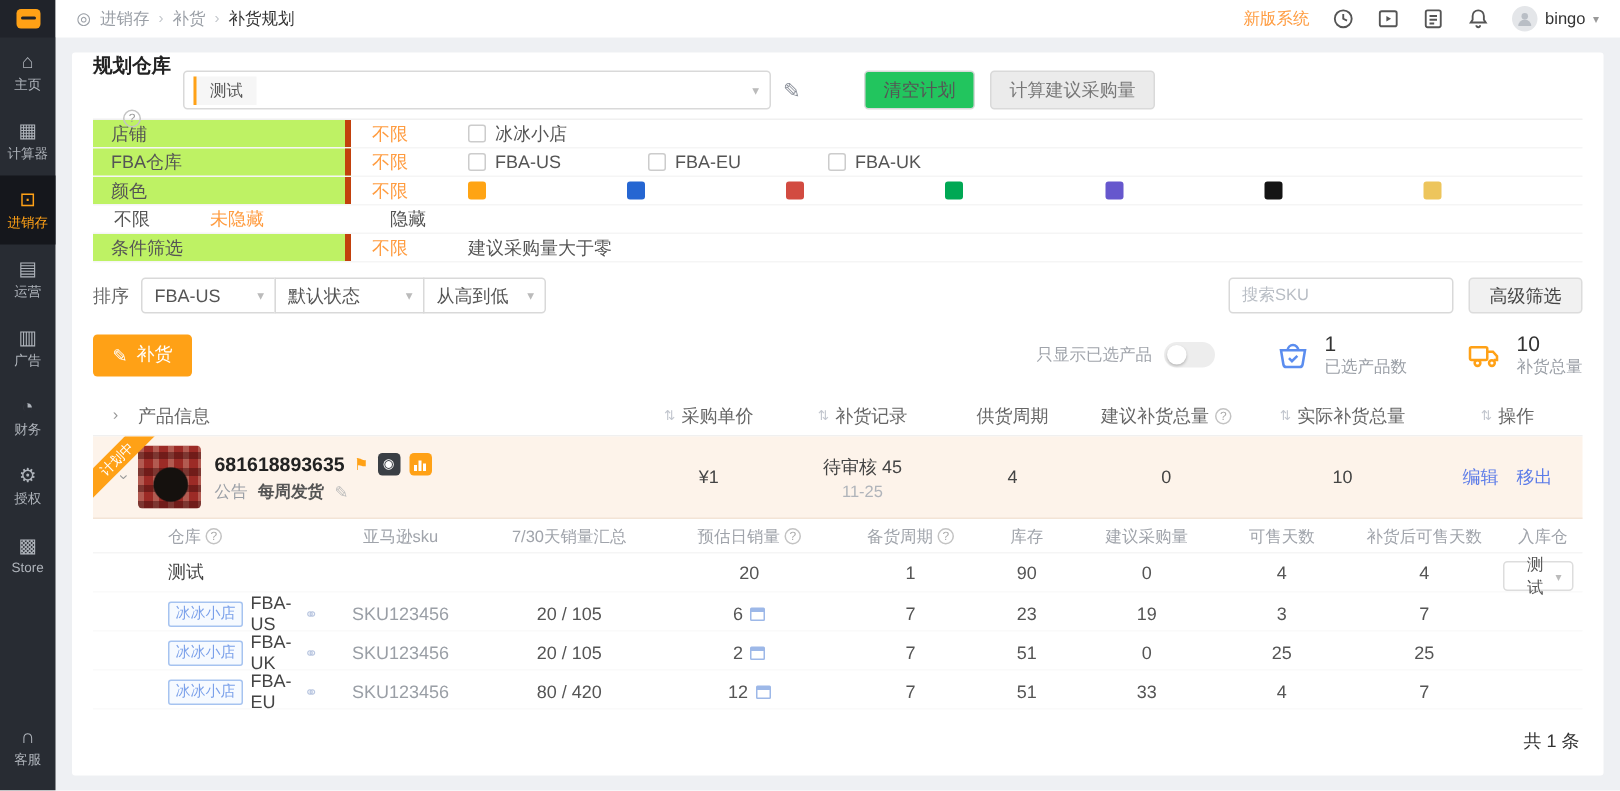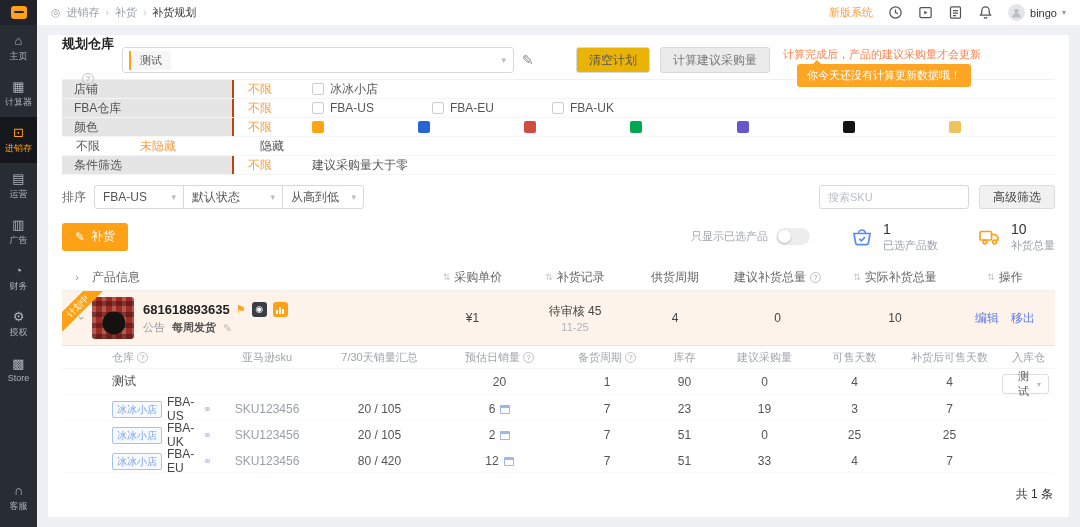--- a/index.html
+++ b/index.html
@@ -45,30 +45,30 @@
   .qmark { display:inline-block; width:12px; height:12px; border:1px solid #c3c3c3; border-radius:50%; font-size:8px; line-height:10px; text-align:center; color:#999; font-weight:normal; }
   .qmark::before { content:"?"; }
   .imark { display:inline-block; width:11px; height:11px; border:1px solid #c3c3c3; border-radius:50%; font-size:8px; line-height:9px; text-align:center; color:#aaa; font-weight:normal; }
   .imark::before { content:"?"; }
   .planner-select { width:392px; height:26px; border:1px solid #d9d9d9; border-radius:3px; display:flex; align-items:center; padding:0 22px 0 6px; position:relative; cursor:pointer; background:#fff; }
   .tag-test { background:#f6f6f6; border-left:2px solid #ffa116; padding:2px 9px; font-size:11px; color:#555; }
   .sel-caret { position:absolute; right:7px; color:#bbb; font-size:9px; }
   .sel-caret::before { content:"▾"; }
   .edit-ic { color:#8a8f99; font-size:14px; cursor:pointer; }
   .planner-btns { margin-left:auto; display:flex; gap:10px; }
-  .btn { height:26px; padding:0 12px; border:1px solid #d9d9d9; border-radius:3px; background:#eab308; font-size:12px; color:#555; display:inline-flex; align-items:center; cursor:pointer; white-space:nowrap; }
+  .btn { height:26px; padding:0 12px; border:1px solid #d9d9d9; border-radius:3px; background:#22c55e; font-size:12px; color:#555; display:inline-flex; align-items:center; cursor:pointer; white-space:nowrap; }
   .btn.gray { background:#ebebeb; color:#777; }
   .warn-wrap { position:absolute; right:0; top:2px; width:272px; font-size:11px; line-height:1.3; }
   .warn-line { color:#ff7e45; }
   .bubble { display:inline-block; background:#ffa524; color:#fff; padding:4px 10px; border-radius:3px; margin:3px 0 0 14px; position:relative; }
   .bubble::before { content:""; position:absolute; top:-4px; left:16px; border-left:4px solid transparent; border-right:4px solid transparent; border-bottom:4px solid #ffa524; }
   
   .filters { border-top:1px solid #f0f0f0; margin-top:4px; flex-shrink:0; }
   .f-row { display:flex; border-bottom:1px solid #f5f5f5; height:19px; align-items:center; }
-  .f-label { width:172px; background:#e5e5e5; align-self:stretch; display:flex; align-items:center; padding-left:12px; color:#555; border-right:2px solid #c2410c; flex-shrink:0; }
+  .f-label { width:172px; background:#bef264; align-self:stretch; display:flex; align-items:center; padding-left:12px; color:#555; border-right:4px solid #c2410c; flex-shrink:0; }
   .f-any { width:78px; padding-left:14px; color:#ff9c40; cursor:pointer; flex-shrink:0; }
   .f-any.inactive { color:#555; }
   .f-opt { display:flex; align-items:center; gap:6px; width:120px; color:#555; cursor:pointer; }
   .cbx { width:12px; height:12px; border:1px solid #ccc; border-radius:2px; background:#fff; flex-shrink:0; }
   .swatch { width:12px; height:12px; border-radius:2px; cursor:pointer; }
   .swatch-slot { width:120px; display:flex; }
   .f-opt-text { width:120px; color:#555; cursor:pointer; }
   .f-opt-text.selected { color:#ff9c40; }
   
   .sortbar { display:flex; align-items:center; margin-top:10px; color:#555; flex-shrink:0; }
@@ -257,24 +257,20 @@
         </span>
         <span class="planner-select">
           <span class="tag-test">测试</span>
           <span class="sel-caret"></span>
         </span>
         <span class="edit-ic">✎</span>
         <span class="planner-btns">
           <button class="btn">清空计划</button>
           <button class="btn gray">计算建议采购量</button>
         </span>
-        <span class="warn-wrap">
-          <span class="warn-line">计算完成后，产品的建议采购量才会更新</span><br>
-          <span class="bubble">你今天还没有计算更新数据哦！</span>
-        </span>
       </div>
 
       <div class="filters">
         <div class="f-row">
           <span class="f-label">店铺</span>
           <span class="f-any">不限</span>
           <span class="f-opt">
             <span class="cbx"></span>
             <span>冰冰小店</span>
           </span>

